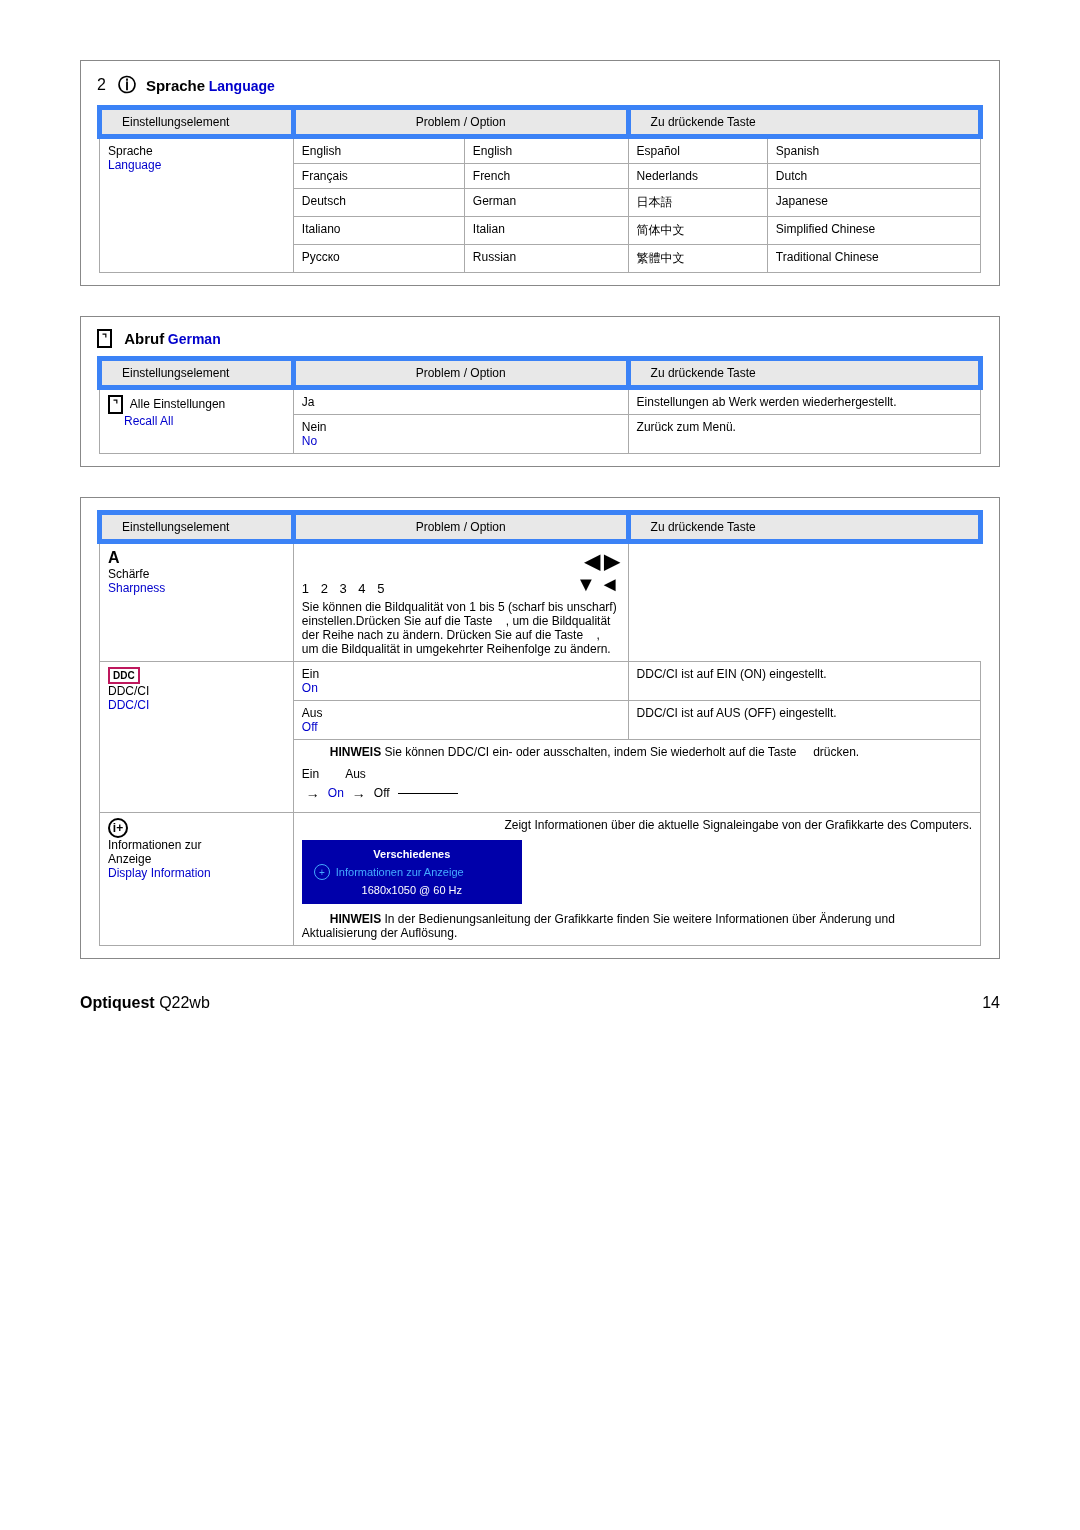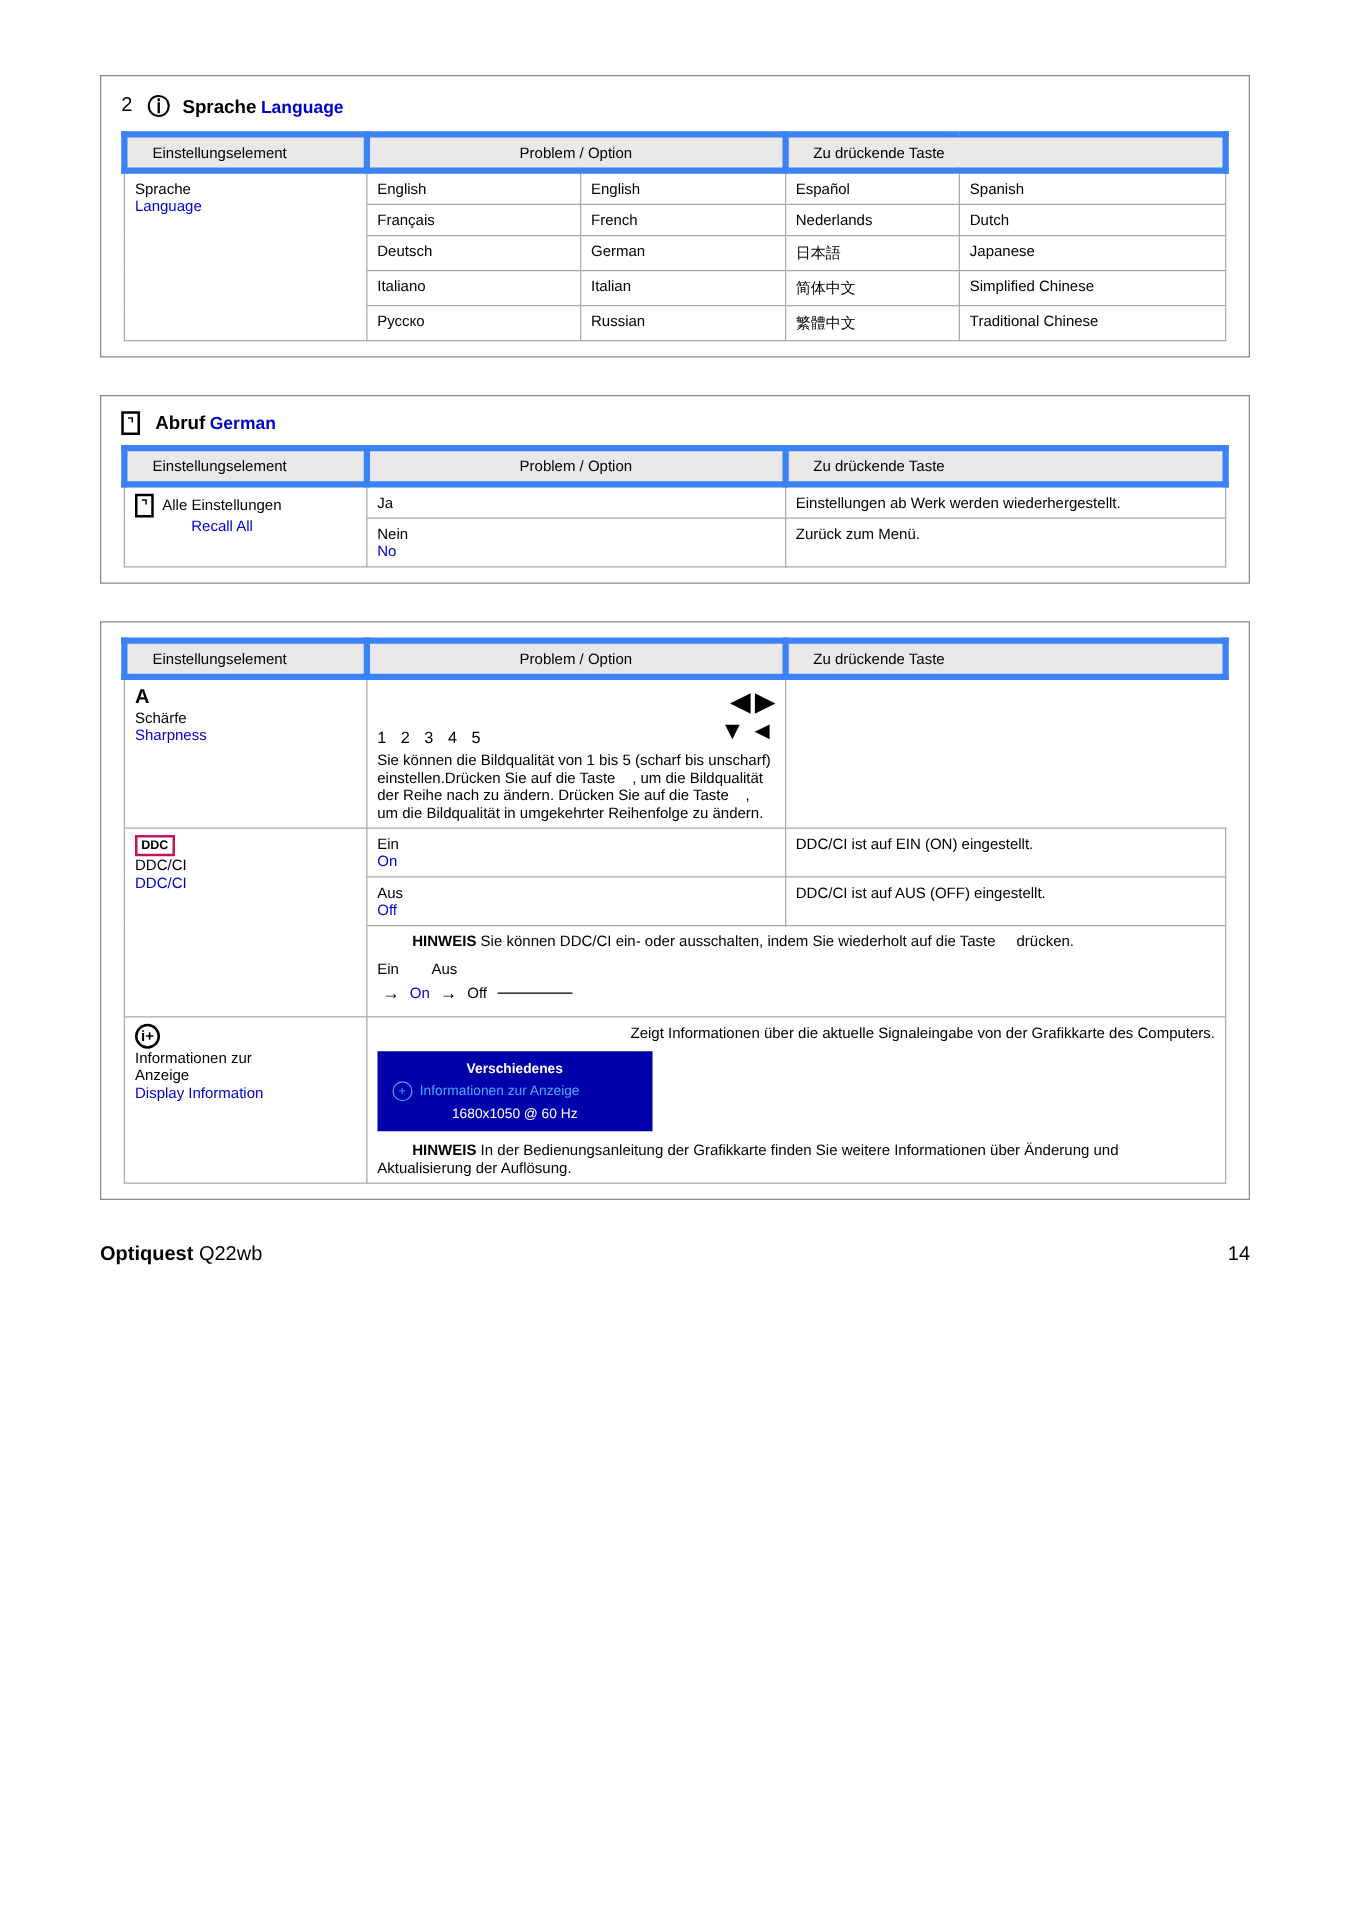--- a/index.html
+++ b/index.html
@@ -213,21 +213,21 @@
         <th class="col-setting">Einstellungselement</th>
         <th class="col-problem" colspan="2" style="text-align:center;">Problem / Option</th>
         <th class="col-key">Zu drückende Taste</th>
       </tr>
     </thead>
     <tbody>
       <tr>
         <td rowspan="2" class="td-rowspan-setting">
           <span class="recall-icon">⌝</span>
           <span>Alle Einstellungen</span><br>
-          <span class="blue" style="margin-left:45px;text-align:center;">Recall All</span>
+          <span class="blue" style="margin-left:16px;text-align:center;">Recall All</span>
         </td>
         <td>Ja</td>
         <td colspan="2">Einstellungen ab Werk werden wiederhergestellt.</td>
       </tr>
       <tr>
         <td>Nein<br><span class="blue">No</span></td>
         <td colspan="2">Zurück zum Menü.</td>
       </tr>
     </tbody>
   </table>

